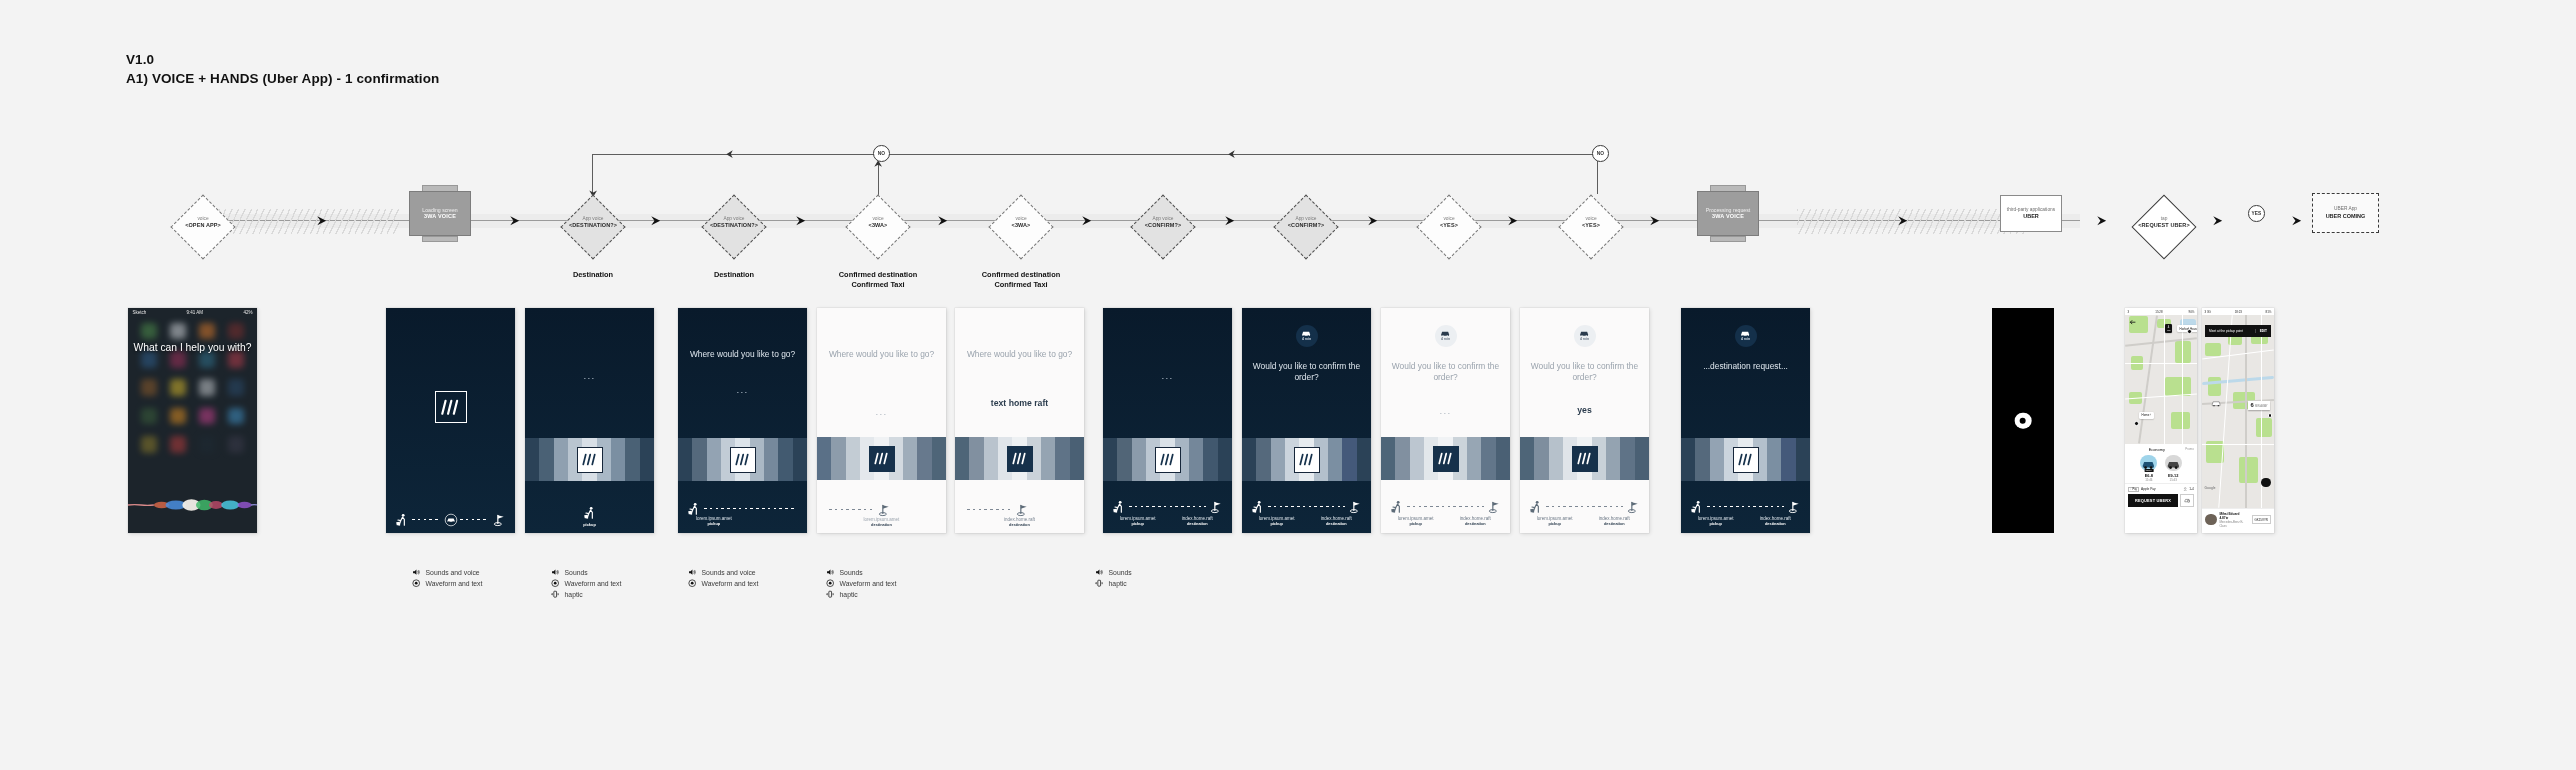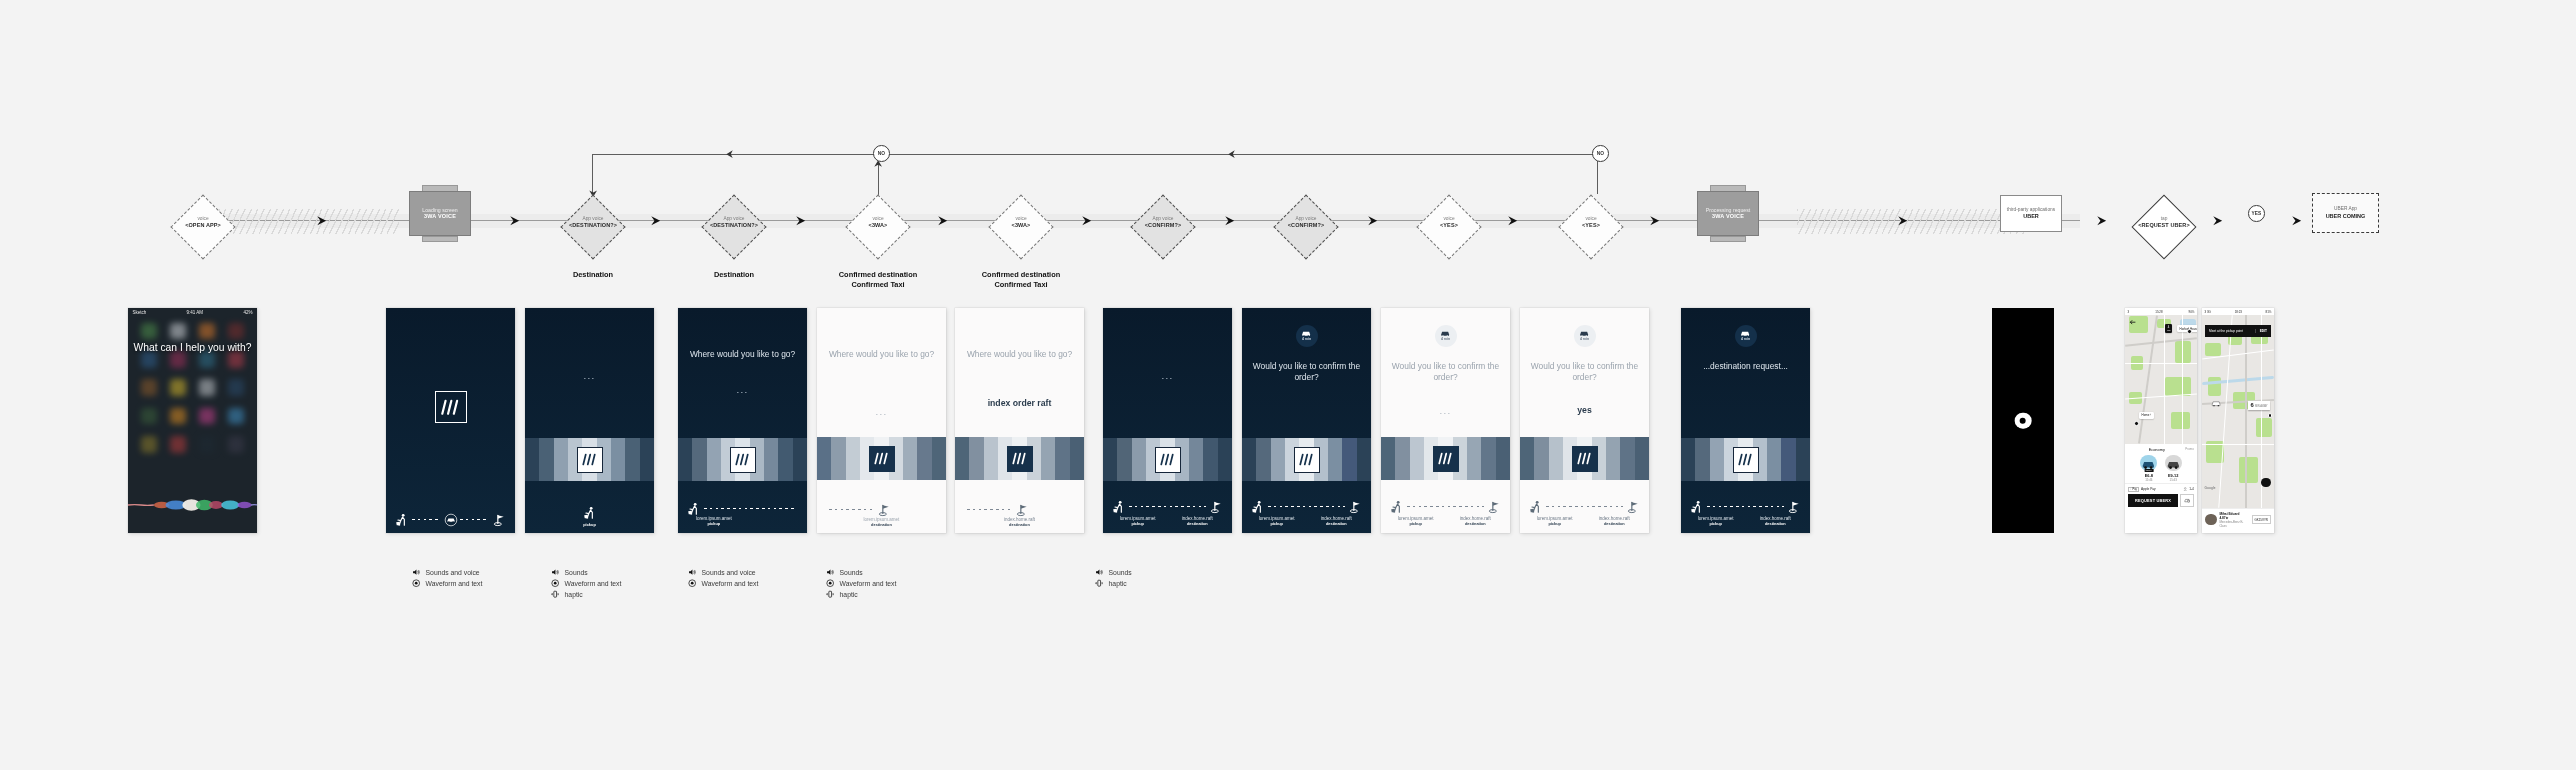--- a/index.html
+++ b/index.html
@@ -237,20 +237,24 @@
   .locbtn { position: absolute; right: 3.2px; bottom: 20.6px; width: 9.7px; height: 9.7px; border-radius: 50%; background: #111; }
   .etabox { position: absolute; background: #fff; padding: 1.3px 2.6px; box-shadow: 0 0.6px 1.3px rgba(0,0,0,.3); display: flex; align-items: baseline; gap: 1.3px; }
   .etabox .n { font-size: 5.8px; font-weight: bold; color: #111; }
   .etabox .u { font-size: 2.6px; color: #777; line-height: 3.2px; }
 </style>
 </head>
 <body>
 
 <div class="canvas">
 
+  <div class="title-block">
+    <div class="line">V1.0</div>
+    <div class="line">A1) VOICE + HANDS (Uber App) - 1 confirmation</div>
+  </div>
 
   <div class="flow">
 
     <div class="rail" style="left:193px; width:1887px;"></div>
     <div class="railline" style="left:193px; width:1887px;"></div>
     <div class="hatch" style="left:206px; width:193px;"></div>
     <div class="hatch" style="left:1797px; width:232px;"></div>
 
     <div class="arrowhead" style="left:316px;">
       <svg width="14" height="15.5" viewBox="0 0 22 24">
@@ -659,21 +663,21 @@
           <div class="w3" style="font-size:4.5px;color:#9aa3ad;">lorem.ipsum.amet</div>
           <div class="role" style="font-size:3.9px;font-weight:bold;color:#2b3c4d;">destination</div>
         </div>
       </div>
     </div>
   </div>
 
   <div class="phone shadowed" style="left:955px;">
     <div class="w3w light">
       <div class="speech">Where would you like to go?</div>
-      <div class="answer" style="top:90px;">index order raft</div>
+      <div class="answer" style="top:90px;">text home raft</div>
       <div class="band" style="top:129px;">
         <div class="col" style="background:#4e6578"></div>
           <div class="col" style="background:#8190a0"></div>
         <div class="col" style="background:#b9c3cd"></div>
           <div class="col" style="background:#dfe4e9"></div>
         <div class="col" style="background:#eef1f3"></div>
           <div class="col" style="background:#cad2d9"></div>
         <div class="col" style="background:#95a4b2"></div>
           <div class="col" style="background:#5f7387"></div>
         <div class="col" style="background:#4a6074"></div>

